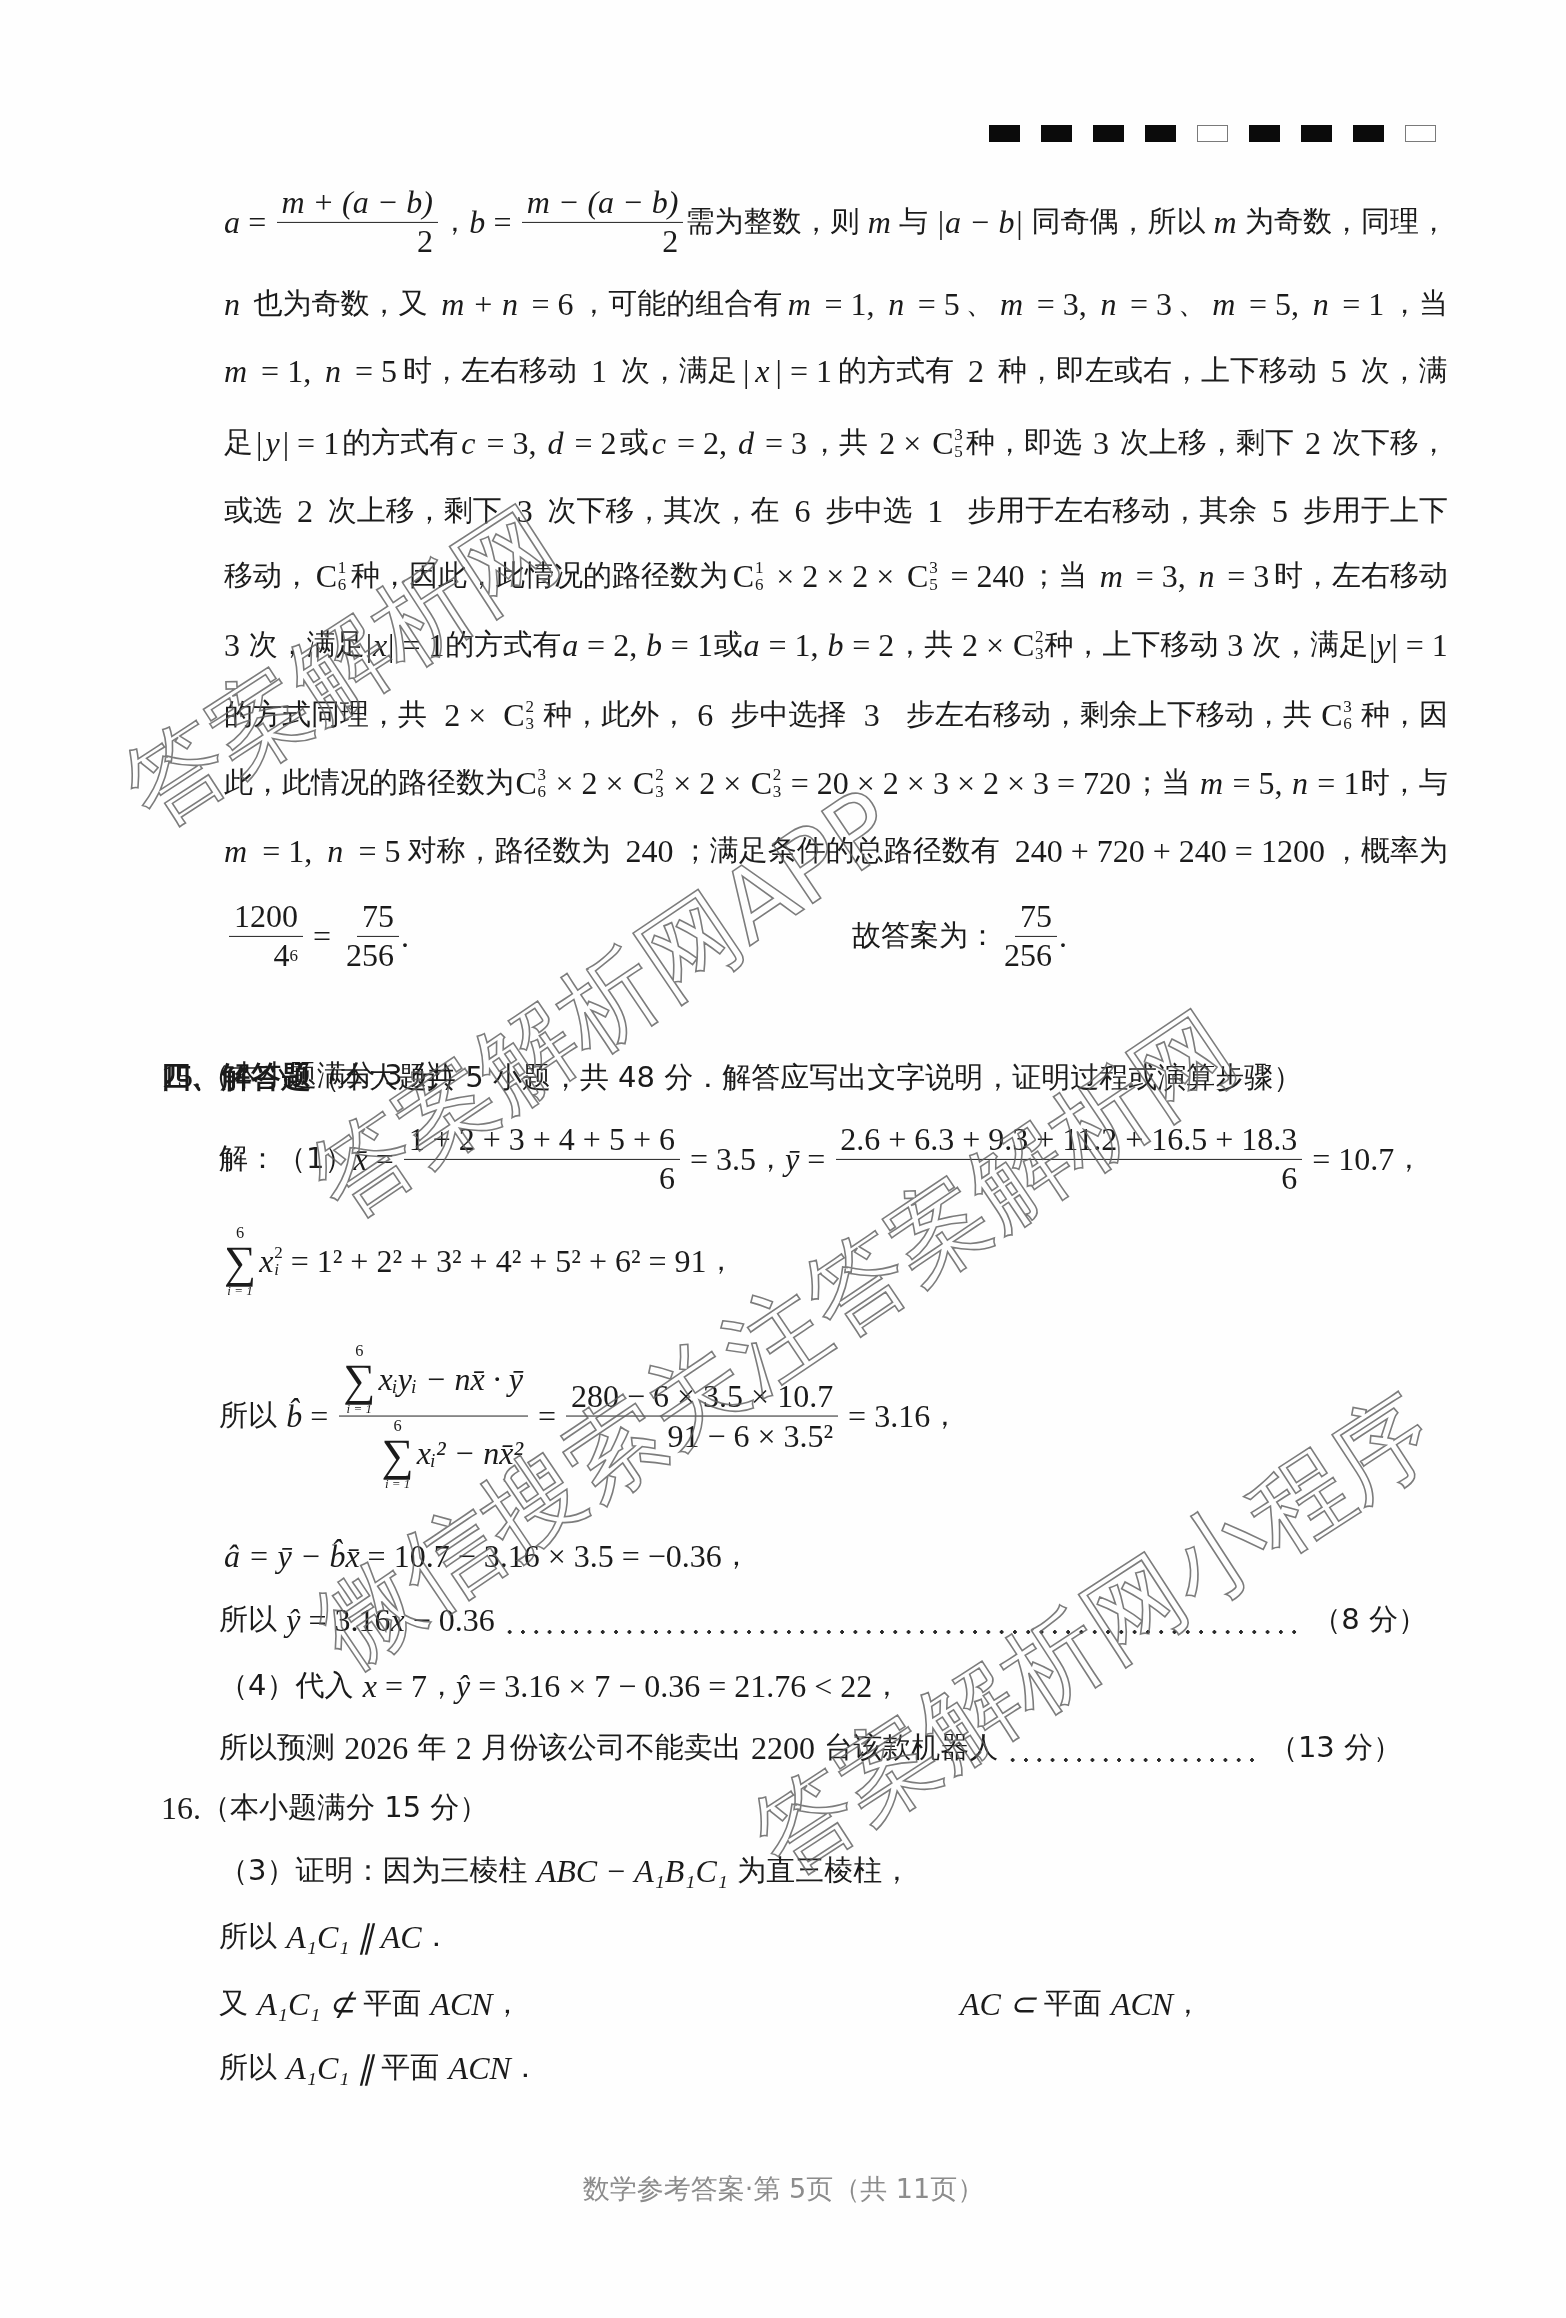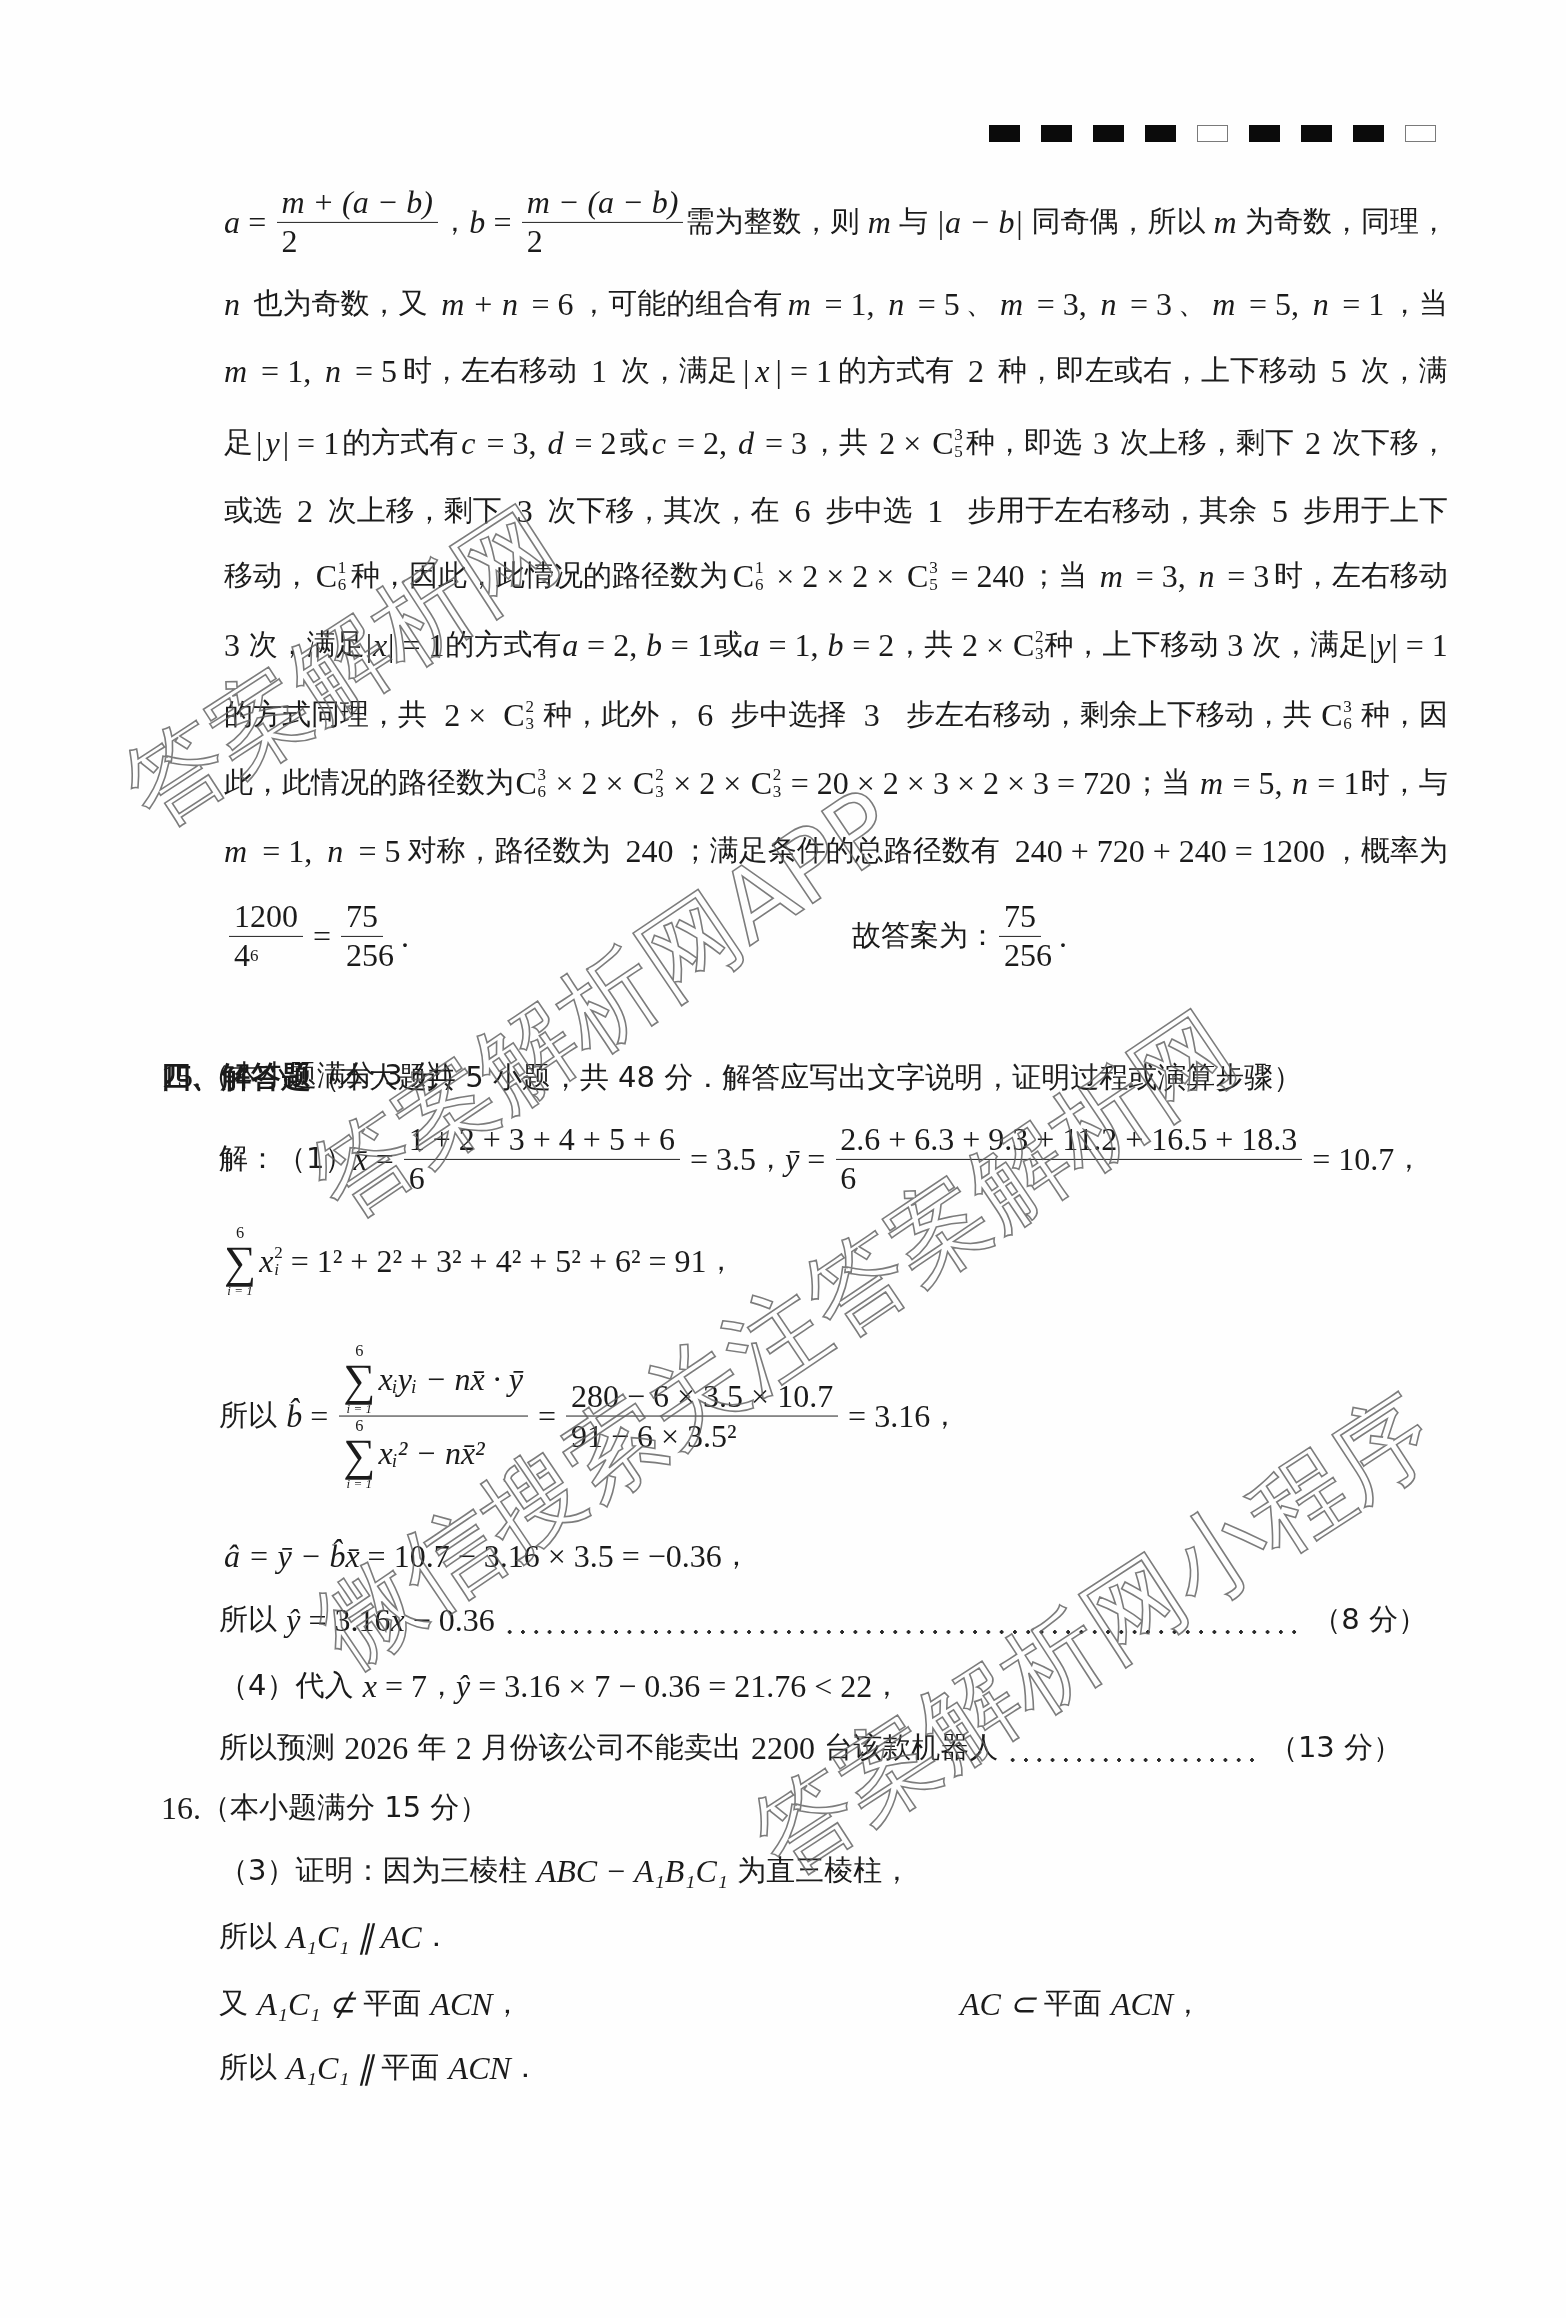--- a/index.html
+++ b/index.html
@@ -8,21 +8,21 @@
   .mark{display:block;width:31px;height:17px;margin-right:21px;box-sizing:border-box;}
   .mark[data-state="filled"]{background:#0b0b0b;}
   .mark[data-state="empty"]{background:#fff;border:1.6px solid #7a7a7a;}
   .ln{position:absolute;left:224px;display:flex;align-items:center;white-space:nowrap;transform:translateY(-50%);}
   .ln>*{flex-shrink:0;}
   .full{width:1224px;justify-content:space-between;}
   .c{font-family:"DejaVu Sans",sans-serif;font-size:29px;white-space:pre;}
   .b{font-weight:bold;font-size:30px;}
   .mi{font-family:"Liberation Serif",serif;font-style:italic;font-size:32px;white-space:pre;}
   .mn{font-family:"Liberation Serif",serif;font-style:normal;font-size:32px;white-space:pre;}
-  .frac{display:inline-flex;flex-direction:column;align-items:flex-start;margin:0 2.3px;}
+  .frac{display:inline-flex;flex-direction:column;align-items:flex-end;margin:0 2.3px;}
   .frac>.num{display:inline-flex;align-items:center;padding:0 4.7px 0.8px;border-bottom:1.6px solid #222;line-height:1.15;}
   .frac>.den{display:inline-flex;align-items:center;padding:0.8px 4.7px 0;line-height:1.15;}
   .frac sup{font-size:17px;font-family:"Liberation Serif",serif;vertical-align:11px;line-height:0;}
   .comb{display:inline-flex;align-items:center;}
   .ss{display:inline-flex;flex-direction:column;font-family:"Liberation Serif",serif;font-size:17px;line-height:1;margin-left:0.8px;}
   .ss .sp{font-style:normal;}
   .ss .sb{font-style:normal;}
   .ss .sbi{font-style:italic;}
   .sum{display:inline-flex;flex-direction:column;align-items:center;font-family:"Liberation Serif",serif;line-height:1;margin-right:3.1px;}
   .sum .big{font-size:45px;line-height:0.95;}
@@ -466,20 +466,21 @@
   </div>
 
   <div class="ln" style="top:2068px;left:219px">
     <span class="c">所以 </span>
     <span class="mi">A₁C₁ ∥ </span>
     <span class="c">平面 </span>
     <span class="mi">ACN</span>
     <span class="c">．</span>
   </div>
 
+  <div class="footer">数学参考答案·第 5页（共 11页）</div>
 
   <div class="wm" style="left:136px;top:751px;transform:rotate(-33deg)">答案解析网</div>
   <div class="wm" style="left:324px;top:1143px;transform:rotate(-34deg)">答案解析网APP</div>
   <div class="wm" style="left:329px;top:1591px;transform:rotate(-34deg)">微信搜索关注答案解析网</div>
   <div class="wm" style="left:765px;top:1799px;transform:rotate(-33deg)">答案解析网小程序</div>
 
 </div>
 
 
 </body></html>

